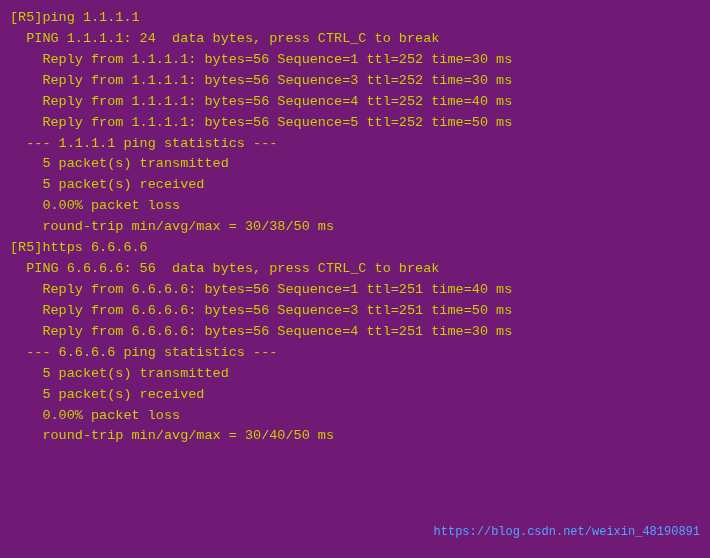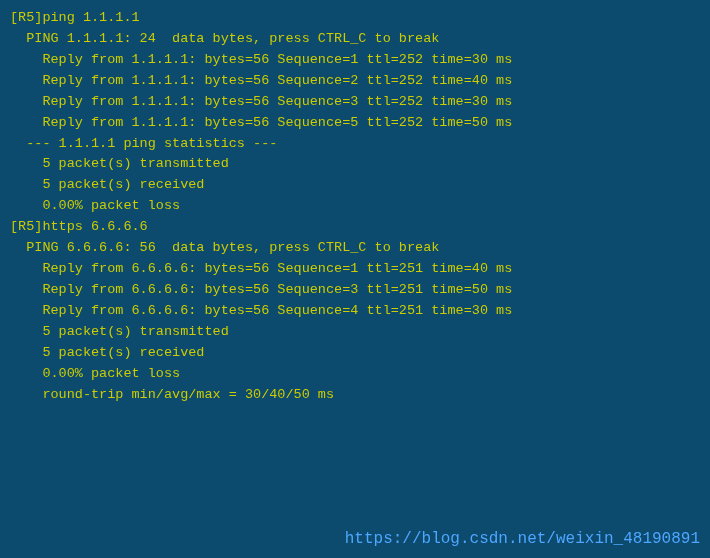--- a/index.html
+++ b/index.html
@@ -14,60 +14,62 @@
       background-color: #1a1a1a;
       font-family: 'Courier New', Courier, monospace;
       font-size: 13.5px;
       color: #cccc00;
       overflow: hidden;
     }
 
     .terminal {
       width: 710px;
       height: 558px;
-      background-color: #0c4a6e;
+      background-color: #701a75;
       padding: 8px 10px;
       position: relative;
     }
 
     .line {
       line-height: 1.55;
       white-space: pre;
     }
 
     .watermark {
       position: absolute;
-      bottom: 10px;
+      bottom: 19px;
       right: 10px;
       color: #4da6ff;
-      font-size: 16px;
+      font-size: 12px;
     }
   </style>
 </head>
 <body>
 
 <div class="terminal">
   <div id="lines-container">
       <div class="line">[R5]ping 1.1.1.1</div>
       <div class="line">  PING 1.1.1.1: 24  data bytes, press CTRL_C to break</div>
       <div class="line">    Reply from 1.1.1.1: bytes=56 Sequence=1 ttl=252 time=30 ms</div>
-      <div class="line">    Reply from 1.1.1.1: bytes=56 Sequence=2 ttl=252 time=40 ms</div>
       <div class="line">    Reply from 1.1.1.1: bytes=56 Sequence=3 ttl=252 time=30 ms</div>
+      <div class="line">    Reply from 1.1.1.1: bytes=56 Sequence=4 ttl=252 time=40 ms</div>
       <div class="line">    Reply from 1.1.1.1: bytes=56 Sequence=5 ttl=252 time=50 ms</div>
       <div class="line"></div>
       <div class="line">  --- 1.1.1.1 ping statistics ---</div>
       <div class="line">    5 packet(s) transmitted</div>
       <div class="line">    5 packet(s) received</div>
       <div class="line">    0.00% packet loss</div>
+      <div class="line">    round-trip min/avg/max = 30/38/50 ms</div>
       <div class="line"></div>
       <div class="line">[R5]https 6.6.6.6</div>
       <div class="line">  PING 6.6.6.6: 56  data bytes, press CTRL_C to break</div>
       <div class="line">    Reply from 6.6.6.6: bytes=56 Sequence=1 ttl=251 time=40 ms</div>
       <div class="line">    Reply from 6.6.6.6: bytes=56 Sequence=3 ttl=251 time=50 ms</div>
       <div class="line">    Reply from 6.6.6.6: bytes=56 Sequence=4 ttl=251 time=30 ms</div>
       <div class="line"></div>
+      <div class="line">  --- 6.6.6.6 ping statistics ---</div>
       <div class="line">    5 packet(s) transmitted</div>
       <div class="line">    5 packet(s) received</div>
       <div class="line">    0.00% packet loss</div>
       <div class="line">    round-trip min/avg/max = 30/40/50 ms</div>
     </div>
   <div class="watermark">https://blog.csdn.net/weixin_48190891</div>
 </div>
 
 </body></html>

